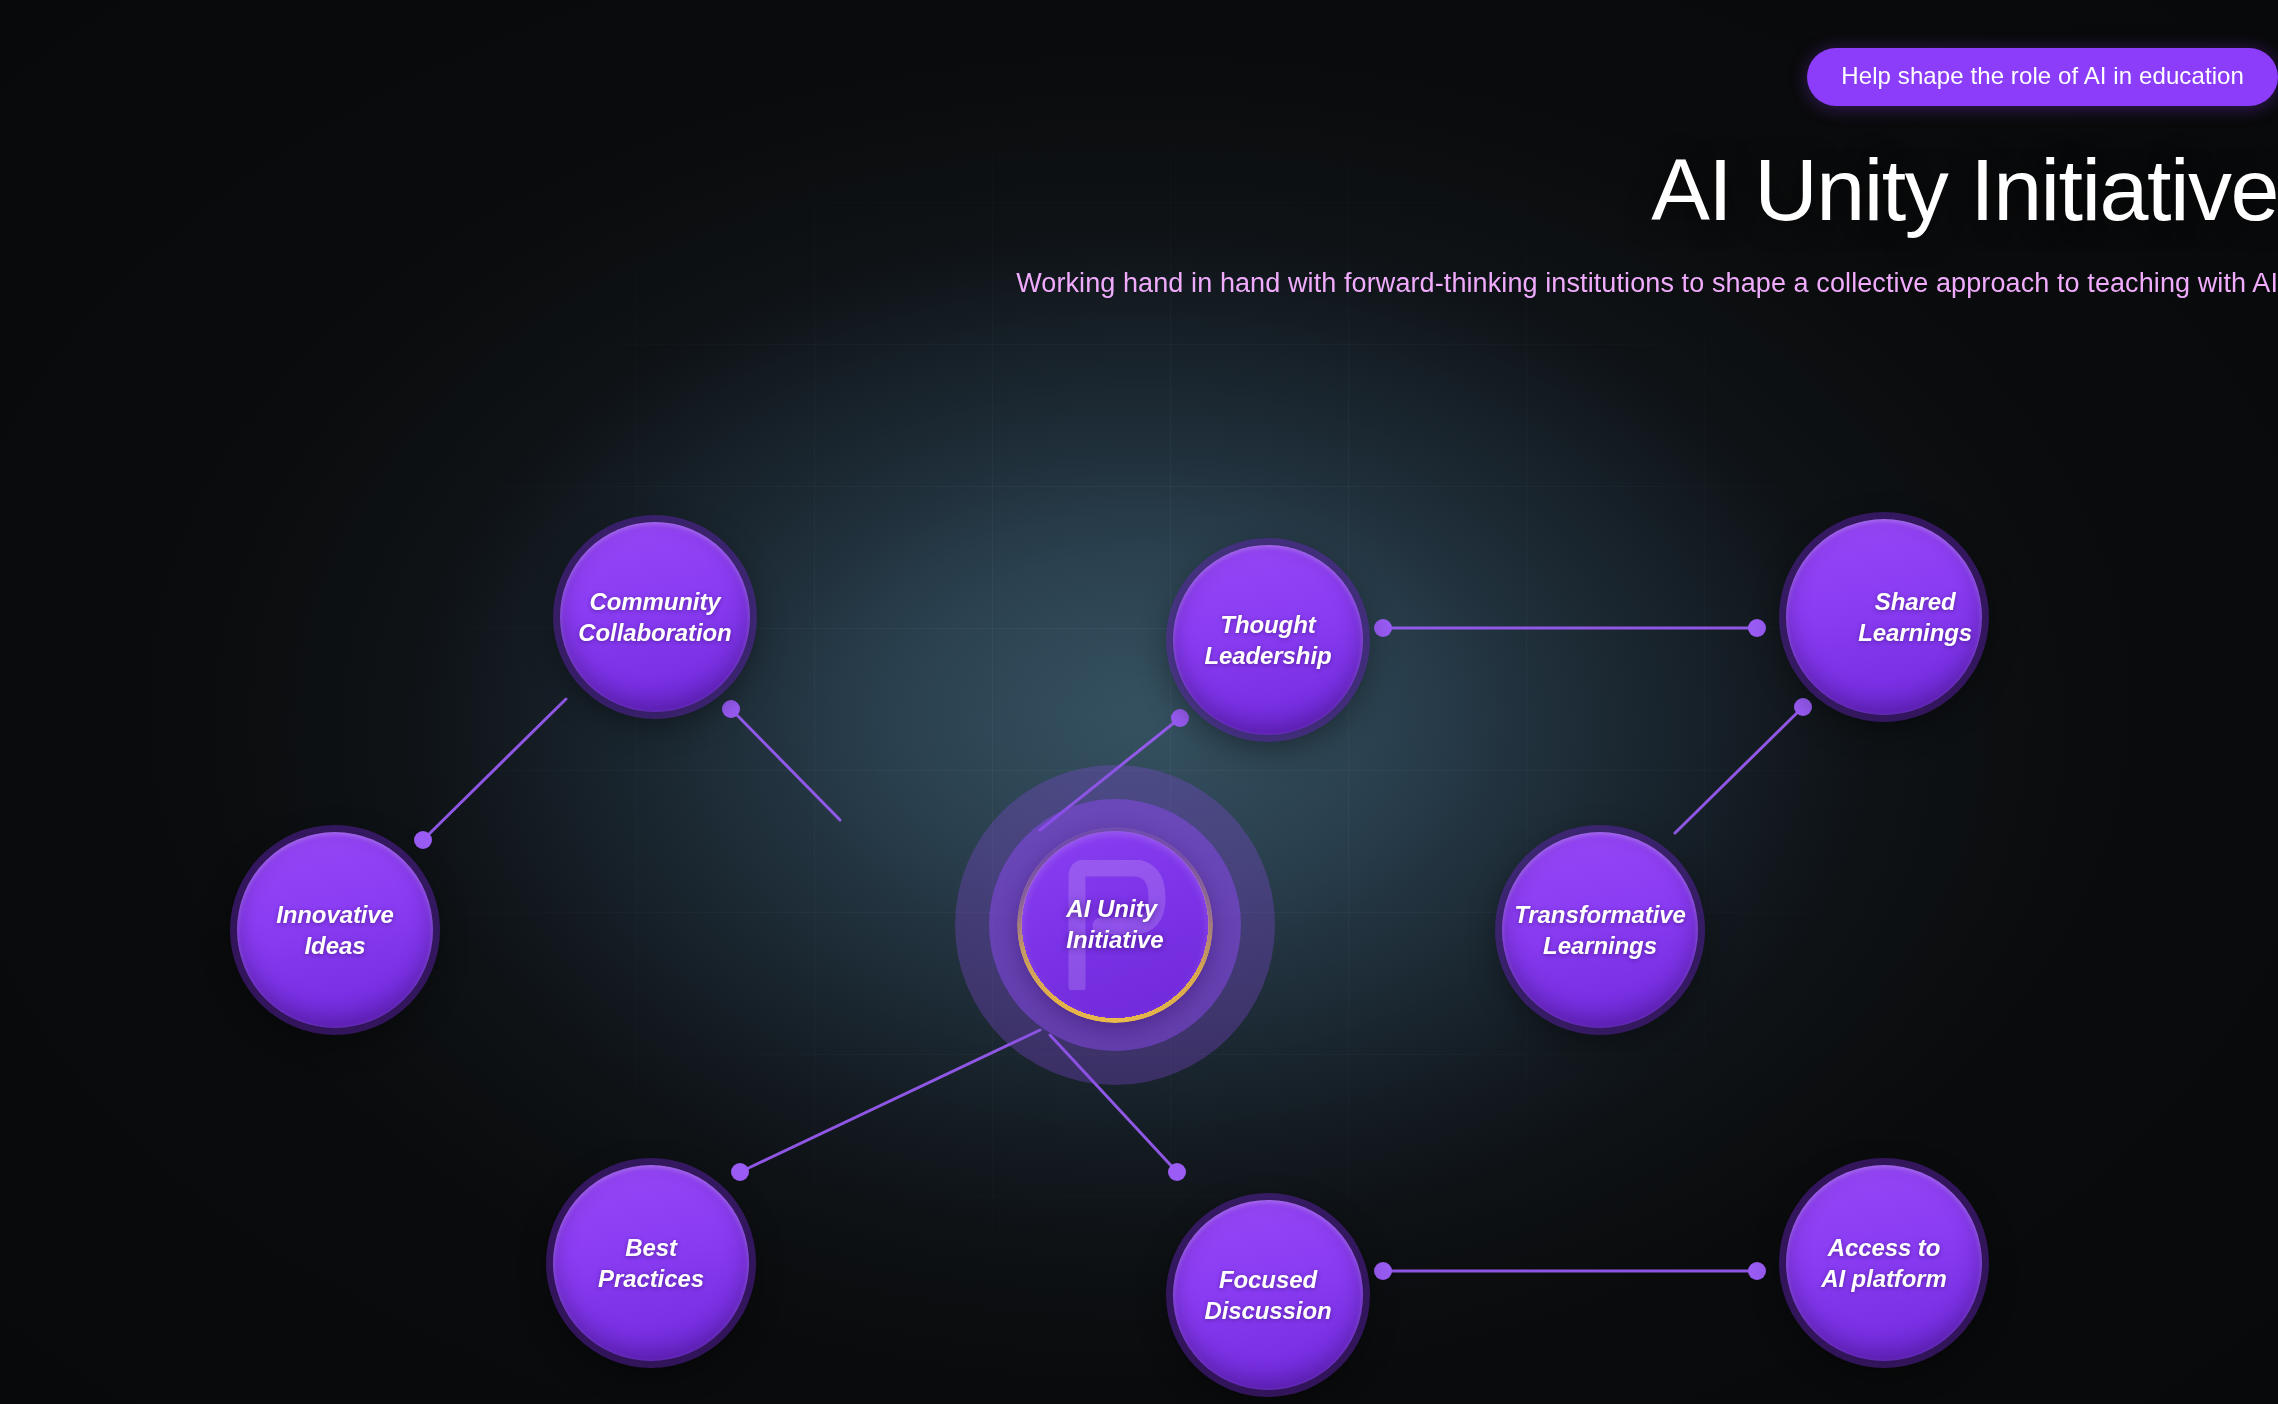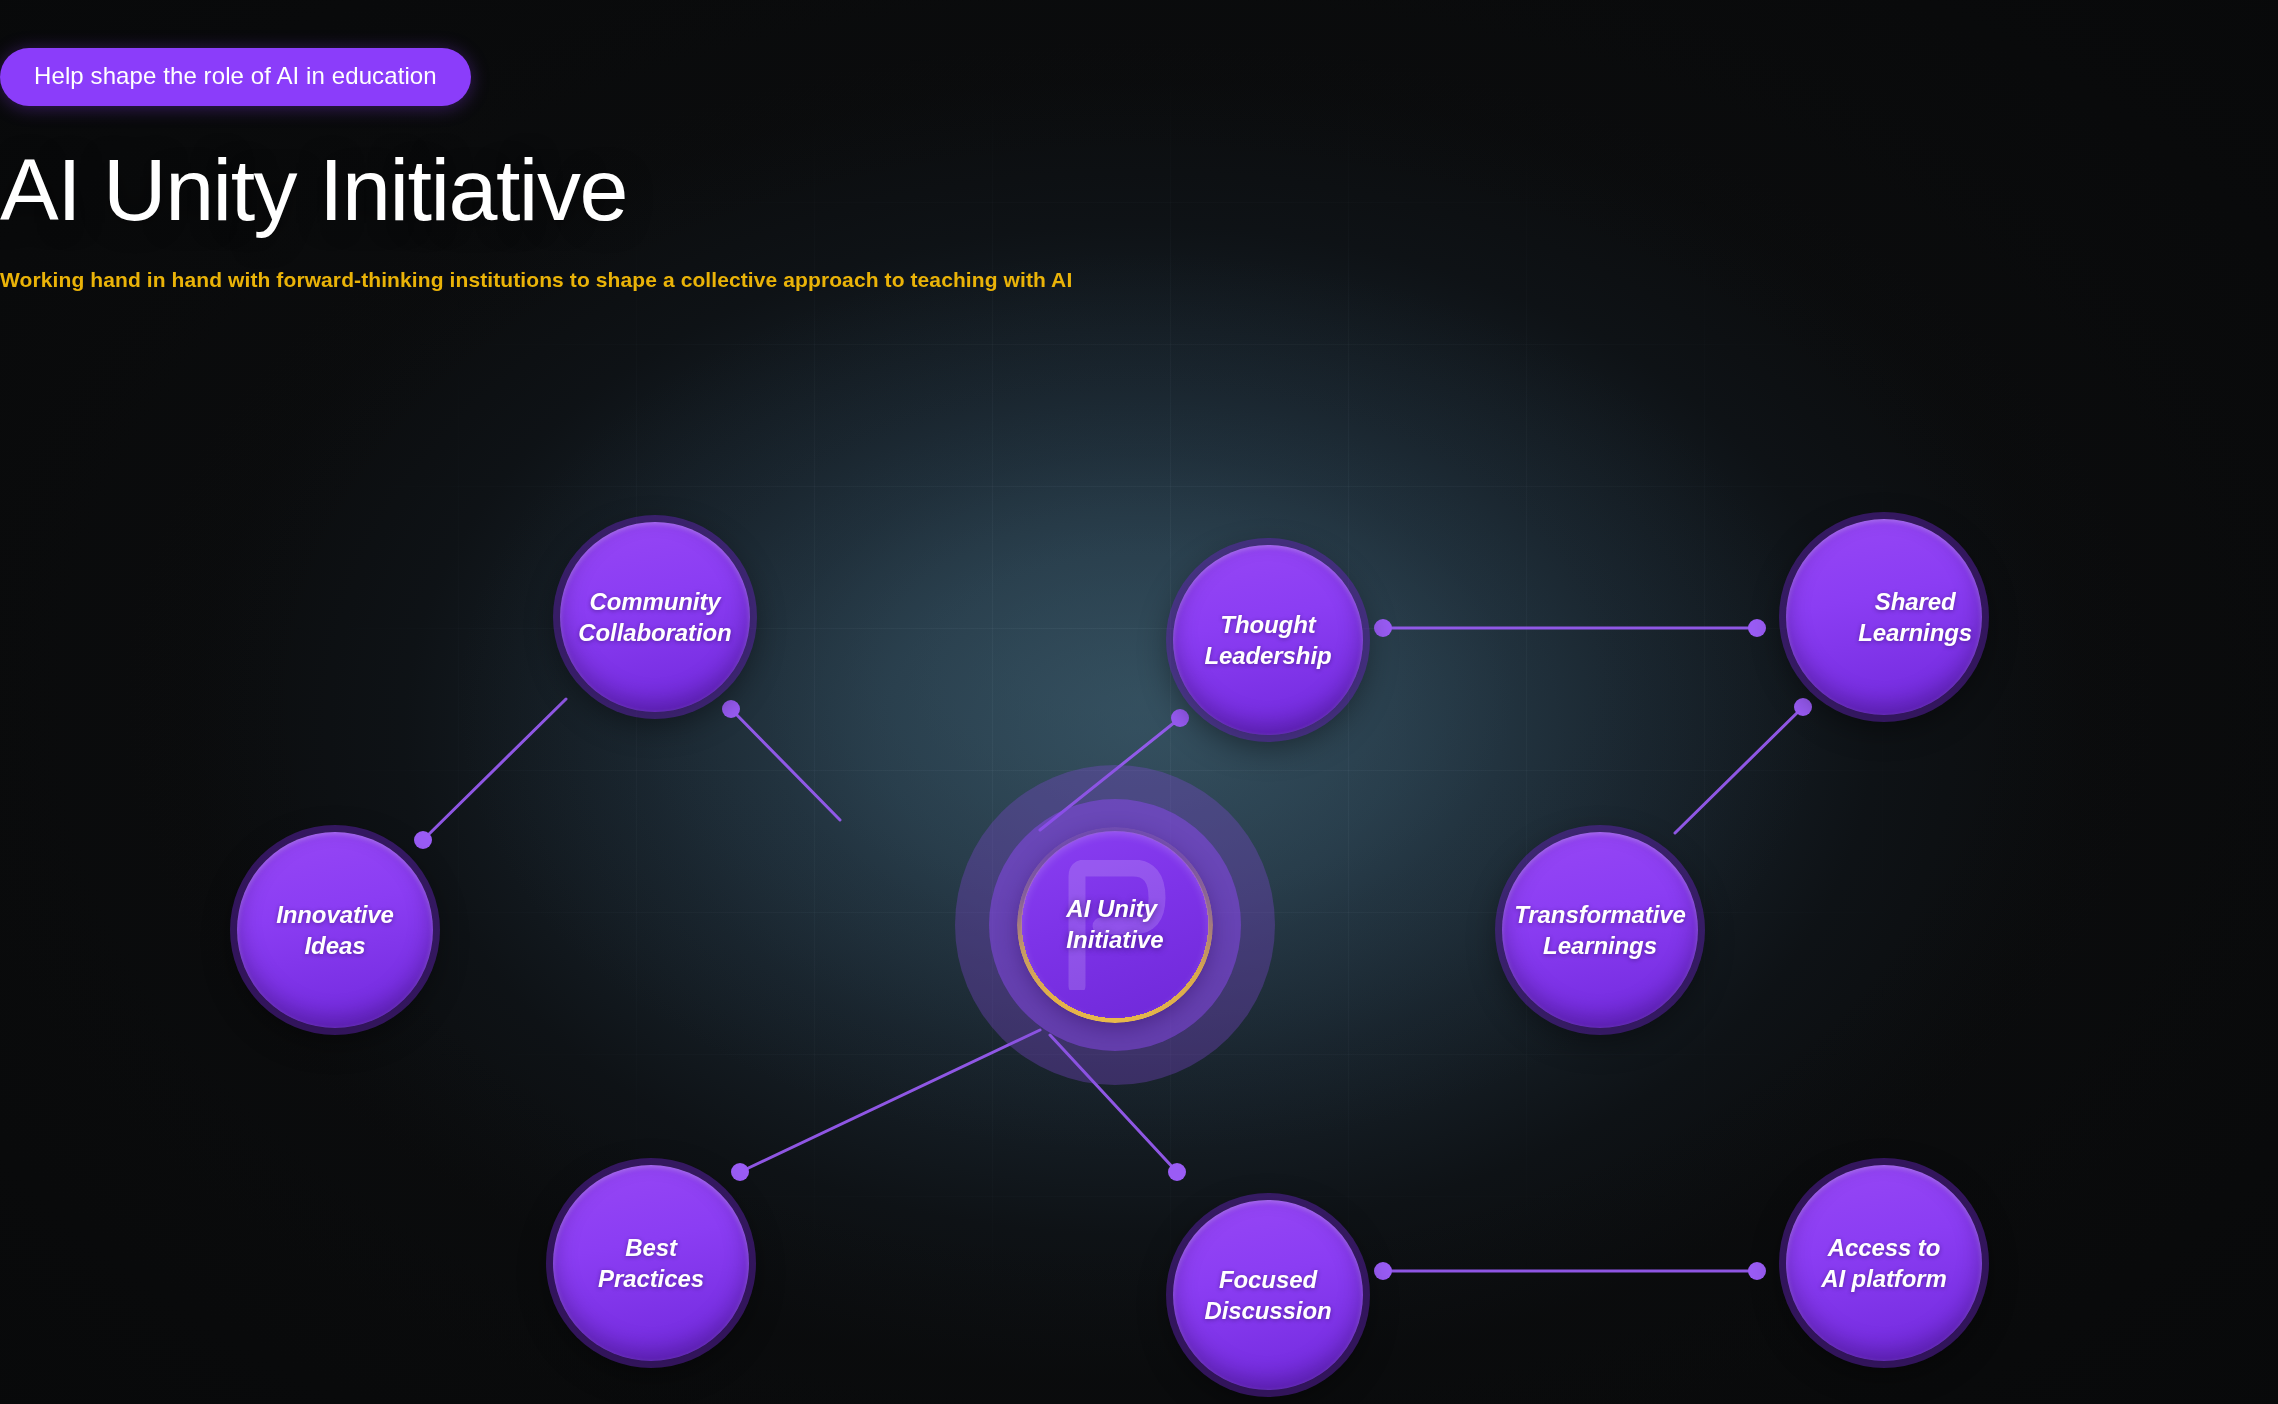--- a/index.html
+++ b/index.html
@@ -51,21 +51,21 @@
   }
   .vignette {
     position:absolute; inset:0;
     background:radial-gradient(ellipse 70% 74% at 50% 50%, rgba(0,0,0,0) 52%, rgba(8,9,10,0.72) 86%, rgba(8,9,10,0.95) 100%);
     pointer-events:none;
   }
 
   
   .header {
     position:absolute; top:0; left:0; width:100%;
-    text-align:left; z-index:40;
+    text-align:right; z-index:40;
     padding-top:48px;
   }
   .badge {
     display:inline-block;
     background:#8b3dfa;
     color:#ffffff;
     font-size:24px;
     line-height:1;
     padding:16px 34px 18px;
     border-radius:999px;
@@ -76,23 +76,23 @@
     margin-top:38px;
     color:#ffffff;
     font-size:88px;
     font-weight:normal;
     letter-spacing:-1.5px;
     line-height:1.04;
     text-shadow:0 3px 26px rgba(0,0,0,0.5);
   }
   .subtitle {
     margin-top:32px;
-    color:#eab308;
-    font-size:21px;
-    font-weight:700;
+    color:#f0abfc;
+    font-size:27px;
+    font-weight:400;
     letter-spacing:0.1px;
   }
 
   
   #diagram {
     position:absolute; inset:0; z-index:20;font-style:italic;
   }
   #edges {
     position:absolute; inset:0;
     width:2278px; height:1404px;

